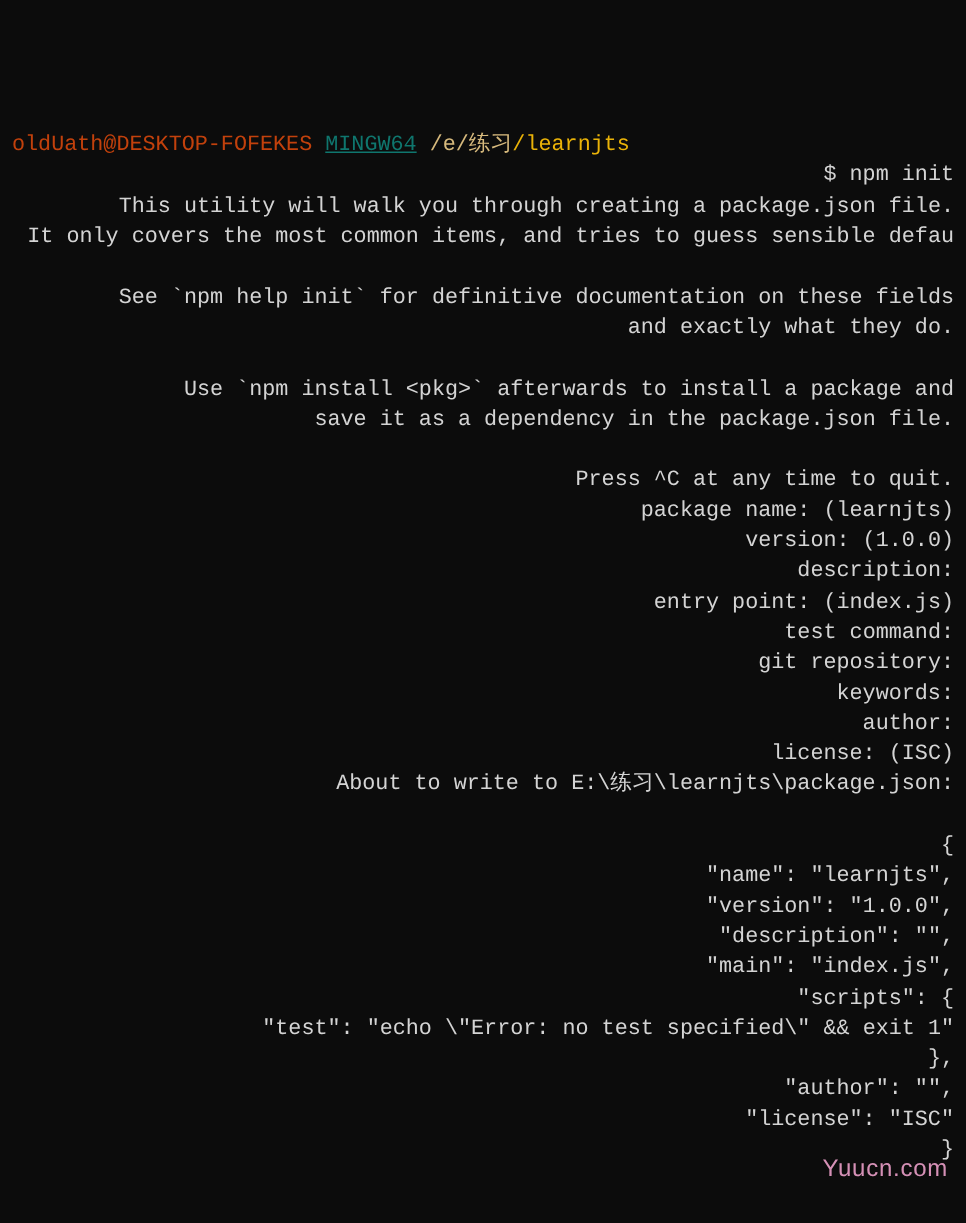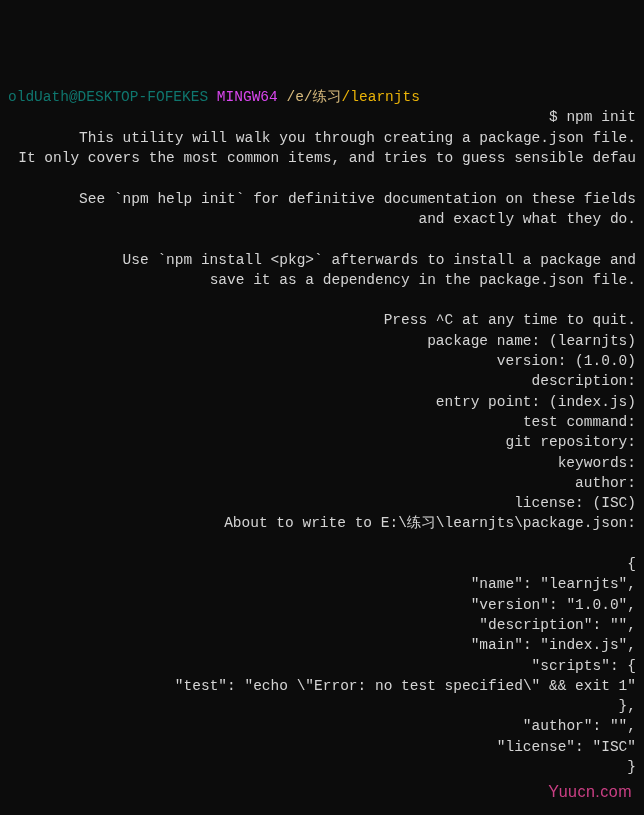--- a/index.html
+++ b/index.html
@@ -14,43 +14,44 @@
       font-size: 14.5px;
       line-height: 1.4;
       padding: 6px 8px;
       width: 644px;
       height: 815px;
       overflow: hidden;
       white-space: pre;
       position: relative;
     }
     .prompt-user {
-      color: #0f766e;
+      color: #c2410c;
     }
     .prompt-mingw {
-      color: #d946ef;
+      color: #0f766e;
+      text-decoration: underline;
     }
     .prompt-path {
       color: #d7ba7d;
     }
     .prompt-subpath {
       color: #eab308;
     }
     .white {
       color: #d4d4d4;
       text-align: right;
     }
     .line {
       display: block;
     }
     .watermark {
       position: absolute;
-      bottom: 12px;
+      bottom: 24px;
       right: 12px;
-      color: #ec4899;
+      color: #f9a8d4;
       font-size: 16px;
       font-family: Arial, sans-serif;
       opacity: 0.85;
       letter-spacing: 0.5px;
     }
   </style>
 </head>
 <body>
 
 

